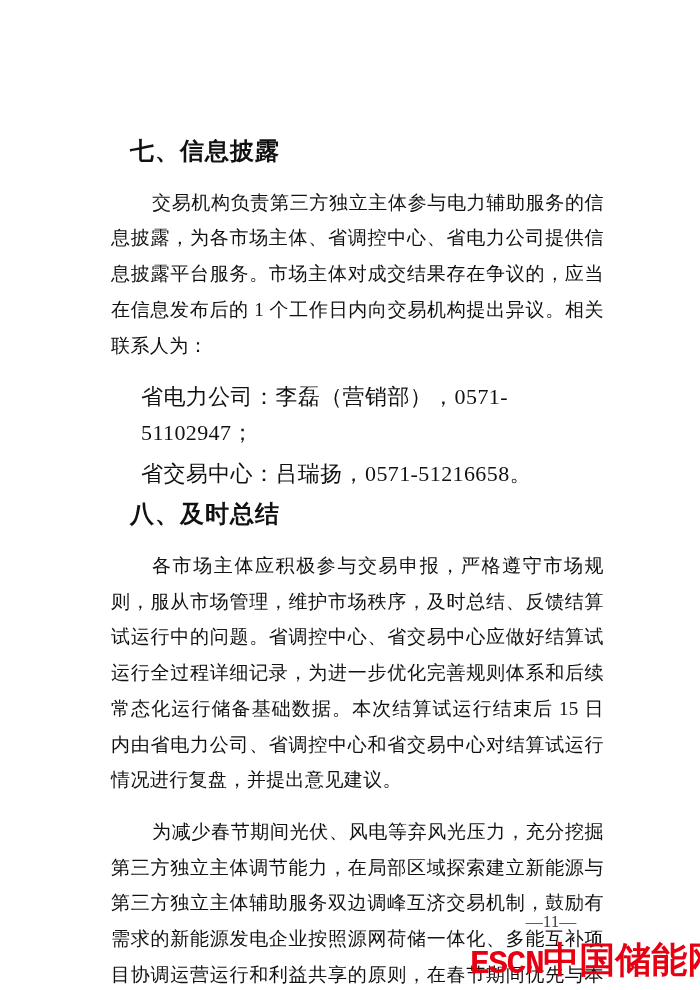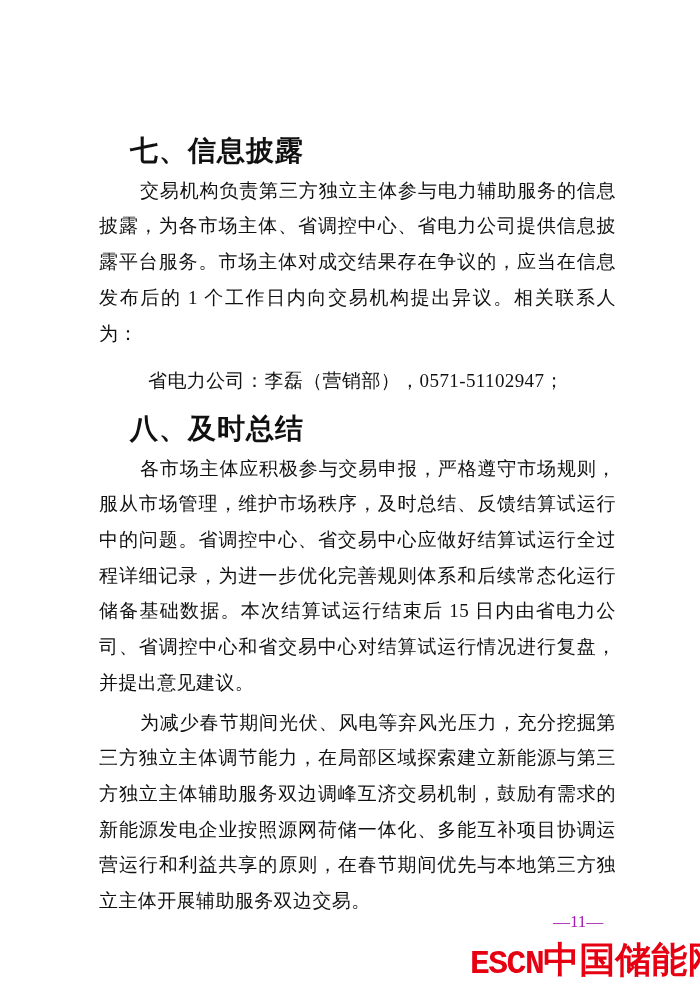--- a/index.html
+++ b/index.html
@@ -18,56 +18,56 @@
   }
   .content {
     position: absolute;
     left: 95px;
     top: 133px;
     width: 525px;
   }
   .section-heading {
     font-family: "Liberation Sans", "DejaVu Sans", sans-serif;
     font-weight: 700;
-    font-size: 28px;
+    font-size: 24px;
     line-height: 35.7px;
     text-indent: 35px;
     letter-spacing: 1px;
     margin: 0;
     color: #111111;
   }
   .body-para {
     font-family: "Liberation Serif", "DejaVu Serif", serif;
     font-size: 19px;
     letter-spacing: 0.4px;
     line-height: 35.7px;
     text-align: justify;
     text-indent: 41px;
-    margin: 4px;
+    margin: 16px;
     color: #111111;
   }
   .contact-line {
     font-family: "Liberation Serif", "DejaVu Serif", serif;
-    font-size: 19px;
+    font-size: 22px;
     letter-spacing: 0.4px;
     line-height: 35.7px;
     padding-left: 41px;
-    margin: 12px;
+    margin: 5px;
     color: #111111;
   }
   .page-number {
     position: absolute;
-    left: 553px;
+    left: 511px;
     top: 910px;
     width: 80px;
-    text-align: left;
+    text-align: center;
     font-family: "Liberation Serif", "DejaVu Serif", serif;
     font-size: 17px;
     line-height: 24px;
-    color: #a21caf;
+    color: #404040;
   }
   .logo {
     position: absolute;
     left: 470px;
     top: 936px;
     width: 225px;
     white-space: nowrap;
     color: #e60012;
     text-align: left;
   }
@@ -90,20 +90,21 @@
 <body>
 
 <div class="page">
   <div class="content">
 
     <h2 class="section-heading">七、信息披露</h2>
 
     <p class="body-para">交易机构负责第三方独立主体参与电力辅助服务的信息披露，为各市场主体、省调控中心、省电力公司提供信息披露平台服务。市场主体对成交结果存在争议的，应当在信息发布后的 1 个工作日内向交易机构提出异议。相关联系人为：</p>
 
     <div class="contact-line">省电力公司：李磊（营销部），0571-51102947；</div>
+    <div class="contact-line">省交易中心：吕瑞扬，0571-51216658。</div>
 
     <h2 class="section-heading">八、及时总结</h2>
 
     <p class="body-para">各市场主体应积极参与交易申报，严格遵守市场规则，服从市场管理，维护市场秩序，及时总结、反馈结算试运行中的问题。省调控中心、省交易中心应做好结算试运行全过程详细记录，为进一步优化完善规则体系和后续常态化运行储备基础数据。本次结算试运行结束后 15 日内由省电力公司、省调控中心和省交易中心对结算试运行情况进行复盘，并提出意见建议。</p>
 
     <p class="body-para">为减少春节期间光伏、风电等弃风光压力，充分挖掘第三方独立主体调节能力，在局部区域探索建立新能源与第三方独立主体辅助服务双边调峰互济交易机制，鼓励有需求的新能源发电企业按照源网荷储一体化、多能互补项目协调运营运行和利益共享的原则，在春节期间优先与本地第三方独立主体开展辅助服务双边交易。</p>
 
   </div>
 
   <div class="page-number">—11—</div>

